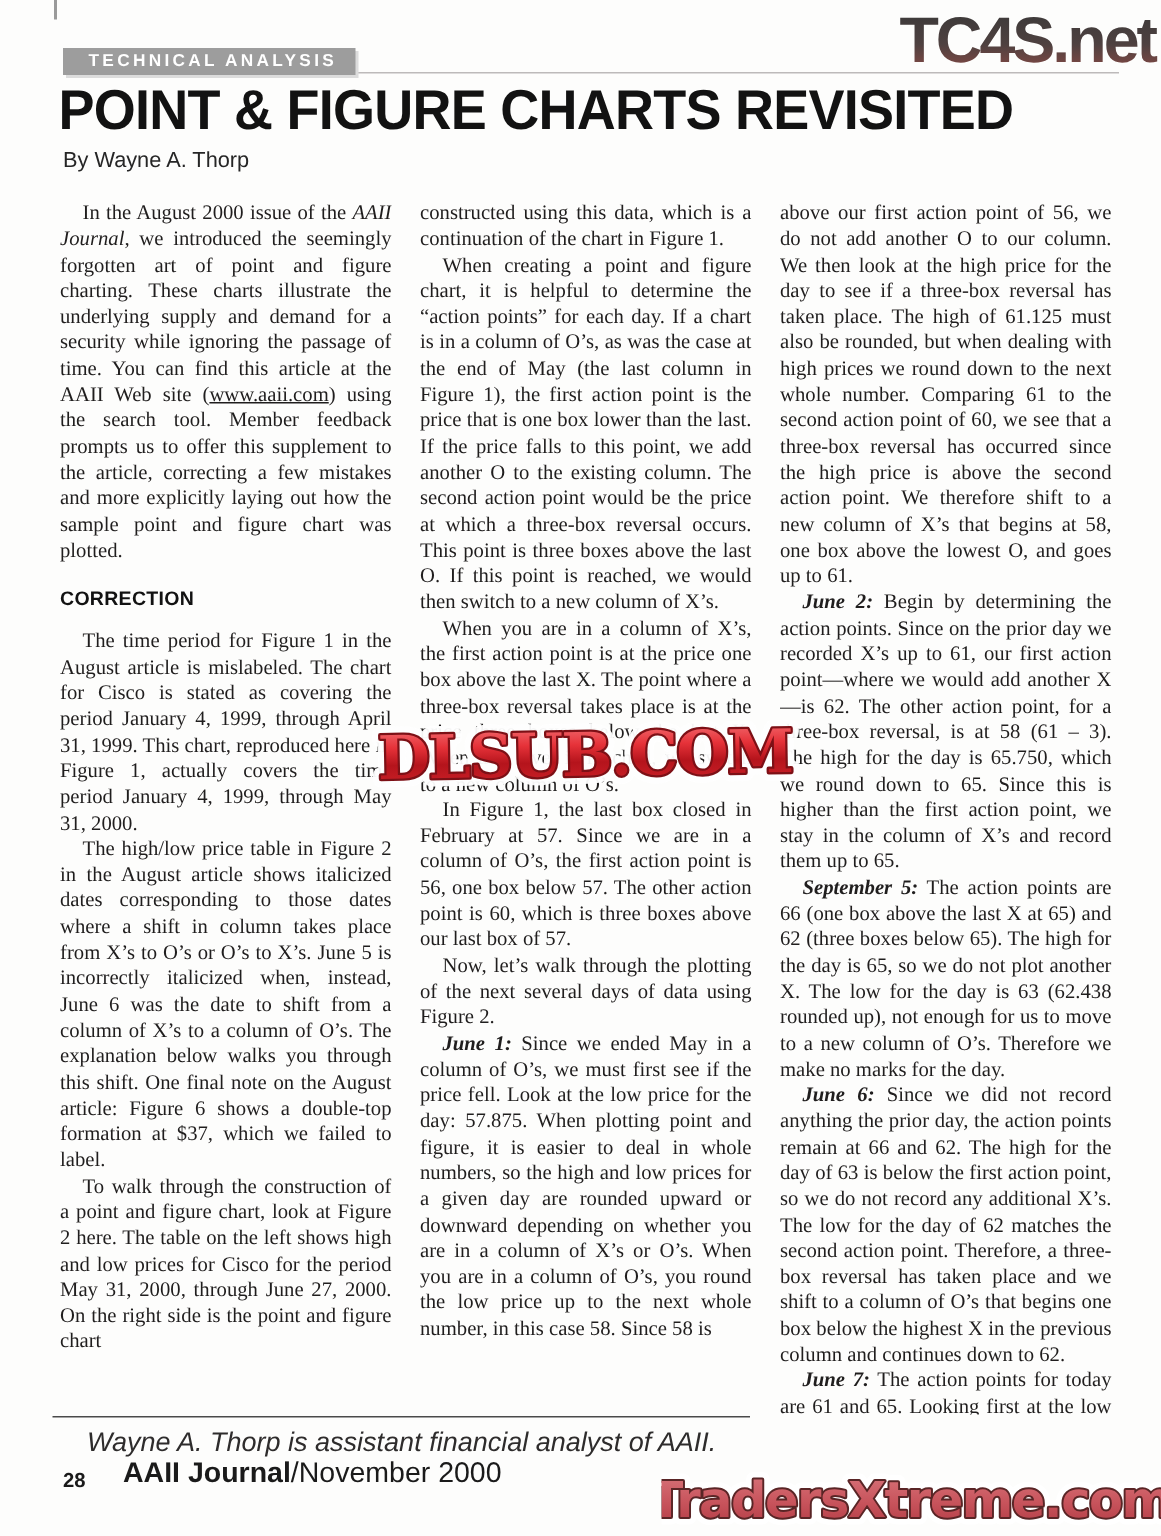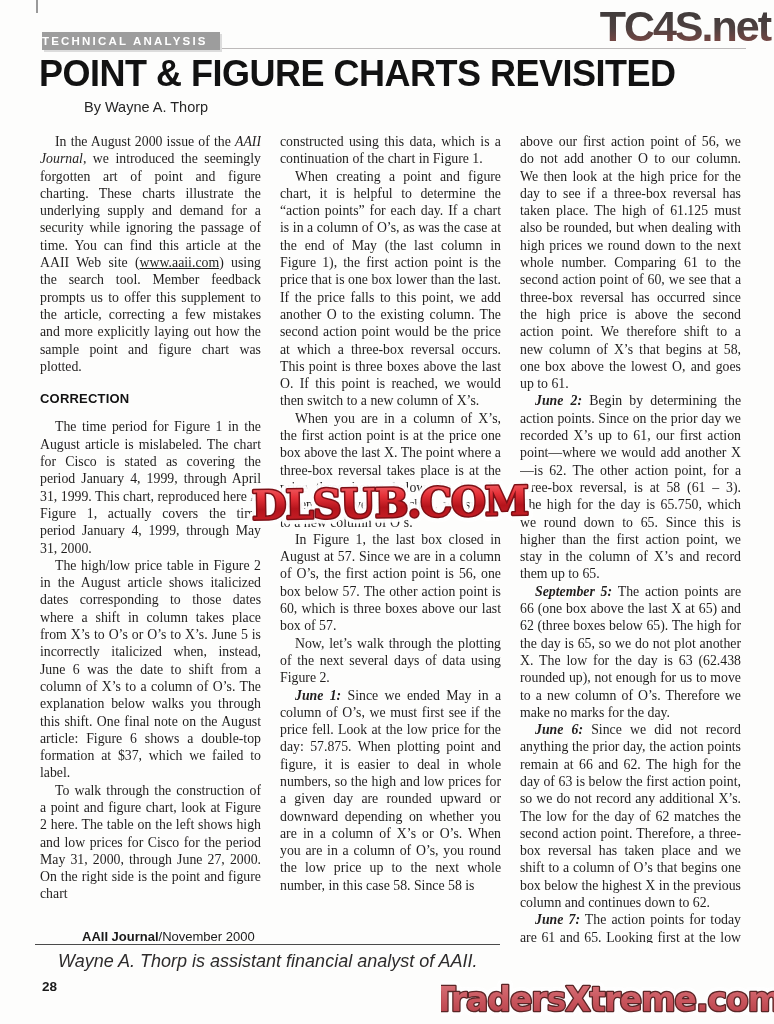--- a/index.html
+++ b/index.html
@@ -11,32 +11,32 @@
   
   .crop-tick{position:absolute;left:36px;top:0;width:2px;height:13px;background:#9a9a9a;}
 
   
   .kicker-rule{position:absolute;left:42px;right:28px;top:48px;height:1px;background:#bdbaba;}
   .kicker{
     position:absolute;left:42px;top:32px;
     background:#9d9d9d;color:#ffffff;
     font-family:"Liberation Sans",sans-serif;font-weight:bold;
     font-size:11.5px;letter-spacing:2.2px;
-    padding:3px 12px 3px 0;
+    padding:3px 12px 3px 17px;
     box-shadow:2px 2px 0 #dcdcdc;
   }
   .headline{
     position:absolute;left:39px;top:52px;width:710px;
     font-family:"Liberation Sans",sans-serif;font-weight:bold;
     font-size:36px;letter-spacing:-0.5px;color:#121212;
     transform:scaleY(1.04);transform-origin:top left;white-space:nowrap;
   }
   .byline{
     position:absolute;left:42px;top:99px;
-    font-family:"Liberation Sans",sans-serif;font-size:14.5px;color:#262626;margin-left:42px;
+    font-family:"Liberation Sans",sans-serif;font-size:14.5px;color:#262626;
   }
 
   
   .cols{
     position:absolute;left:40px;top:133px;width:701px;height:810px;
     display:flex;gap:19px;
   }
   .col{
     width:221px;height:810px;overflow:hidden;
     text-align:justify;font-size:13.8px;line-height:17.3px;
@@ -58,22 +58,22 @@
   .footnote{
     position:absolute;left:58px;top:951px;
     font-family:"Liberation Sans",sans-serif;font-style:italic;
     font-size:18px;color:#2e2c2c;
   }
   .folio{
     position:absolute;left:42px;top:979px;
     font-family:"Liberation Sans",sans-serif;font-weight:bold;font-size:13.5px;color:#1a1a1a;
   }
   .journal-line{
-    position:absolute;left:82px;top:929px;
-    font-family:"Liberation Sans",sans-serif;font-size:13px;color:#1a1a1a;
+    position:absolute;left:82px;top:972px;
+    font-family:"Liberation Sans",sans-serif;font-size:19px;color:#1a1a1a;
   }
   .journal-line .jl-bold{font-weight:bold;}
 
   
   .logo-tc4s{position:absolute;right:2px;top:1px;}
   .logo-dlsub{position:absolute;left:244px;top:472px;}
   .logo-traders{position:absolute;left:441px;top:975px;}
 </style>
 </head>
 <body>
@@ -104,21 +104,21 @@
         <p><span>In the August 2000 issue of the </span><span class="seg-i">AAII Journal</span><span>, we introduced the seemingly forgotten art of point and figure charting. These charts illustrate the underlying supply and demand for a security while ignoring the passage of time. You can find this article at the AAII Web site (</span><span class="seg-u">www.aaii.com</span><span>) using the search tool. Member feedback prompts us to offer this supplement to the article, correcting a few mistakes and more explicitly laying out how the sample point and figure chart was plotted.</span></p>
         <h3>CORRECTION</h3>
         <p><span>The time period for Figure 1 in the August article is mislabeled. The chart for Cisco is stated as covering the period January 4, 1999, through April 31, 1999. This chart, reproduced here in Figure 1, actually covers the time period January 4, 1999, through May 31, 2000.</span></p>
         <p><span>The high/low price table in Figure 2 in the August article shows italicized dates corresponding to those dates where a shift in column takes place from X’s to O’s or O’s to X’s. June 5 is incorrectly italicized when, instead, June 6 was the date to shift from a column of X’s to a column of O’s. The explanation below walks you through this shift. One final note on the August article: Figure 6 shows a double-top formation at $37, which we failed to label.</span></p>
         <p><span>To walk through the construction of a point and figure chart, look at Figure 2 here. The table on the left shows high and low prices for Cisco for the period May 31, 2000, through June 27, 2000. On the right side is the point and figure chart</span></p>
       </div>
     <div class="col">
         <p class="noindent"><span>constructed using this data, which is a continuation of the chart in Figure 1.</span></p>
         <p><span>When creating a point and figure chart, it is helpful to determine the “action points” for each day. If a chart is in a column of O’s, as was the case at the end of May (the last column in Figure 1), the first action point is the price that is one box lower than the last. If the price falls to this point, we add another O to the existing column. The second action point would be the price at which a three-box reversal occurs. This point is three boxes above the last O. If this point is reached, we would then switch to a new column of X’s.</span></p>
         <p><span>When you are in a column of X’s, the first action point is at the price one box above the last X. The point where a three-box reversal takes place is at the price three boxes below the last X. When this level is reached, we switch to a new column of O’s.</span></p>
-        <p><span>In Figure 1, the last box closed in August at 57. Since we are in a column of O’s, the first action point is 56, one box below 57. The other action point is 60, which is three boxes above our last box of 57.</span></p>
+        <p><span>In Figure 1, the last box closed in February at 57. Since we are in a column of O’s, the first action point is 56, one box below 57. The other action point is 60, which is three boxes above our last box of 57.</span></p>
         <p><span>Now, let’s walk through the plotting of the next several days of data using Figure 2.</span></p>
         <p><span class="seg-bi">June 1:</span><span> Since we ended May in a column of O’s, we must first see if the price fell. Look at the low price for the day: 57.875. When plotting point and figure, it is easier to deal in whole numbers, so the high and low prices for a given day are rounded upward or downward depending on whether you are in a column of X’s or O’s. When you are in a column of O’s, you round the low price up to the next whole number, in this case 58. Since 58 is</span></p>
       </div>
     <div class="col">
         <p class="noindent"><span>above our first action point of 56, we do not add another O to our column. We then look at the high price for the day to see if a three-box reversal has taken place. The high of 61.125 must also be rounded, but when dealing with high prices we round down to the next whole number. Comparing 61 to the second action point of 60, we see that a three-box reversal has occurred since the high price is above the second action point. We therefore shift to a new column of X’s that begins at 58, one box above the lowest O, and goes up to 61.</span></p>
         <p><span class="seg-bi">June 2:</span><span> Begin by determining the action points. Since on the prior day we recorded X’s up to 61, our first action point—where we would add another X—is 62. The other action point, for a three-box reversal, is at 58 (61 – 3). The high for the day is 65.750, which we round down to 65. Since this is higher than the first action point, we stay in the column of X’s and record them up to 65.</span></p>
         <p><span class="seg-bi">September 5:</span><span> The action points are 66 (one box above the last X at 65) and 62 (three boxes below 65). The high for the day is 65, so we do not plot another X. The low for the day is 63 (62.438 rounded up), not enough for us to move to a new column of O’s. Therefore we make no marks for the day.</span></p>
         <p><span class="seg-bi">June 6:</span><span> Since we did not record anything the prior day, the action points remain at 66 and 62. The high for the day of 63 is below the first action point, so we do not record any additional X’s. The low for the day of 62 matches the second action point. Therefore, a three-box reversal has taken place and we shift to a column of O’s that begins one box below the highest X in the previous column and continues down to 62.</span></p>
         <p><span class="seg-bi">June 7:</span><span> The action points for today are 61 and 65. Looking first at the low of 62, we do not add another O</span></p>
       </div>

